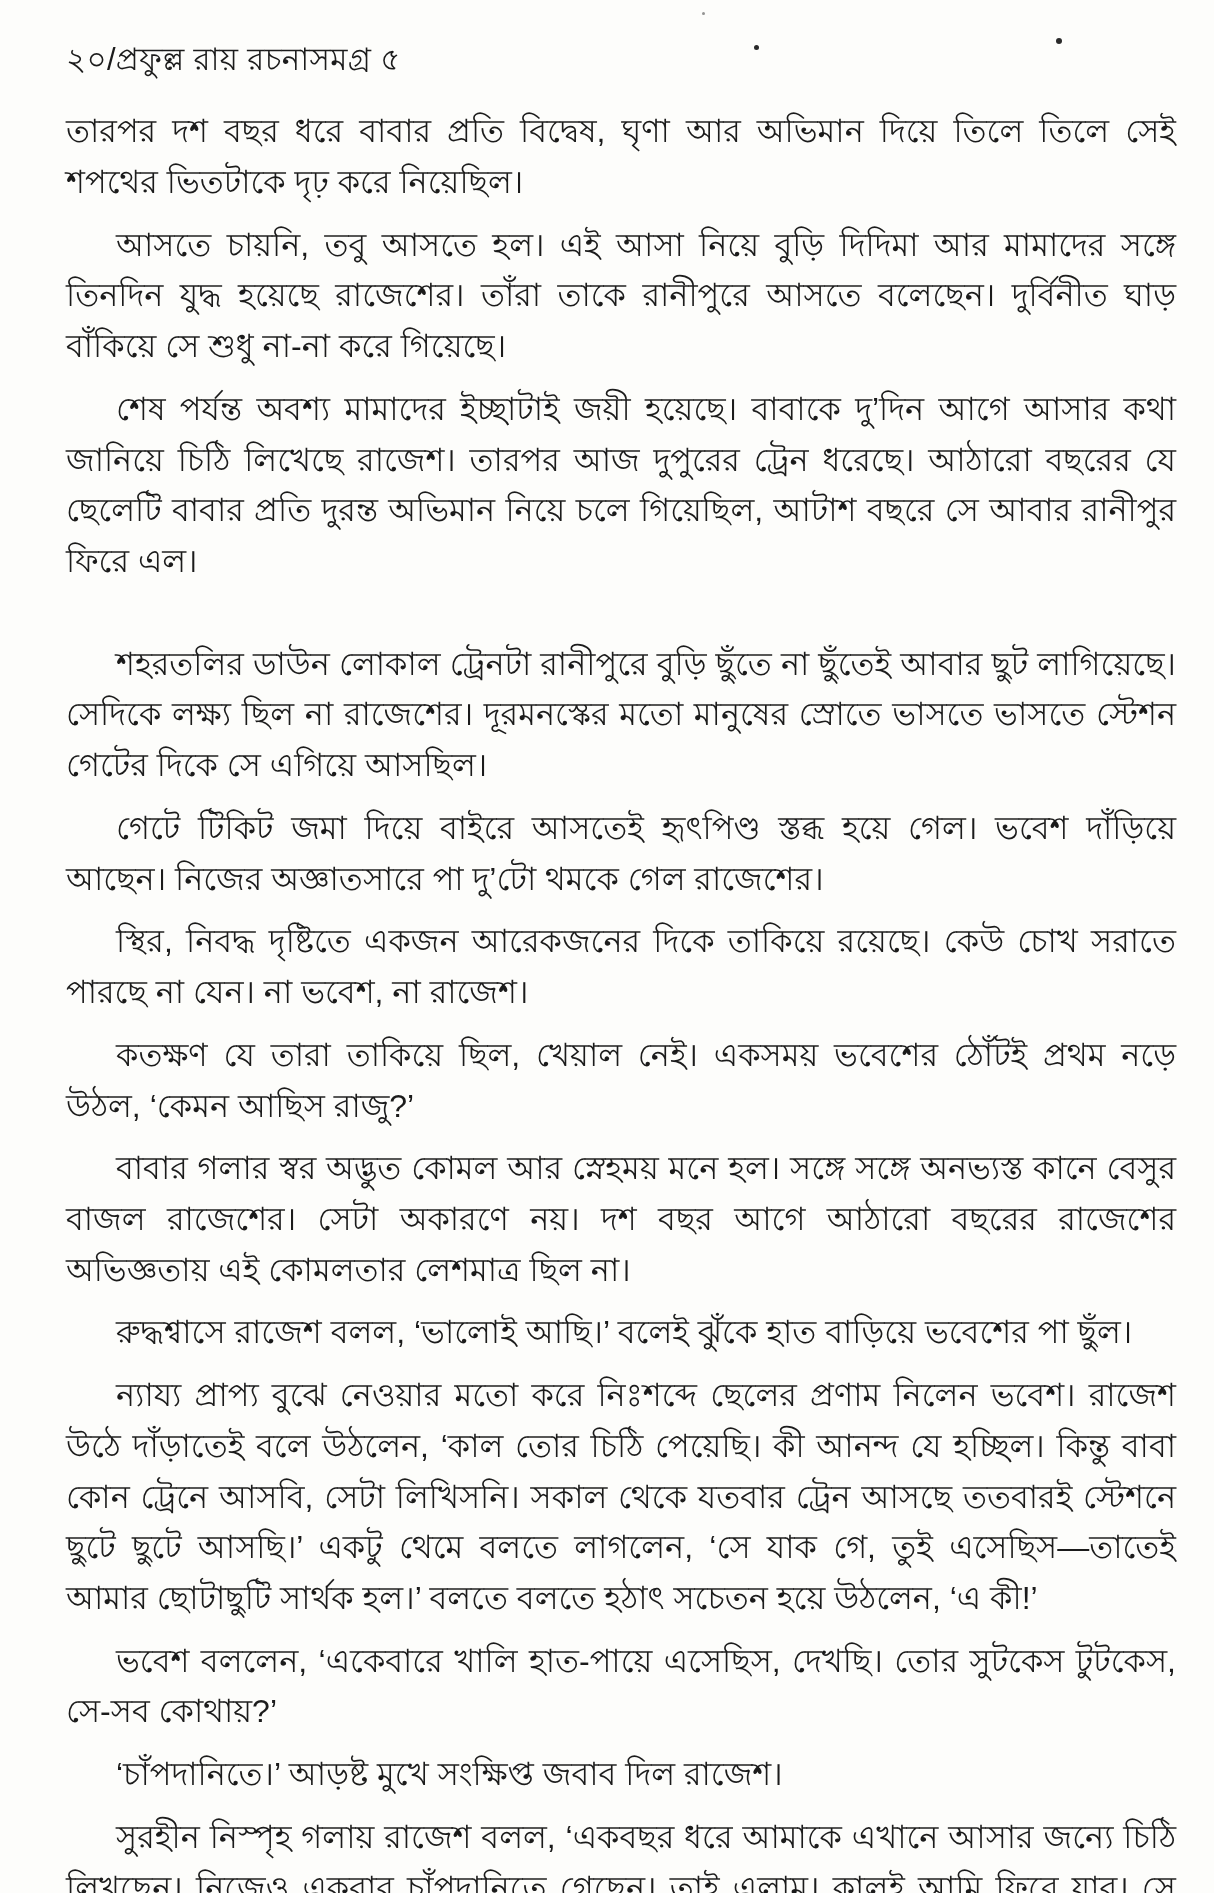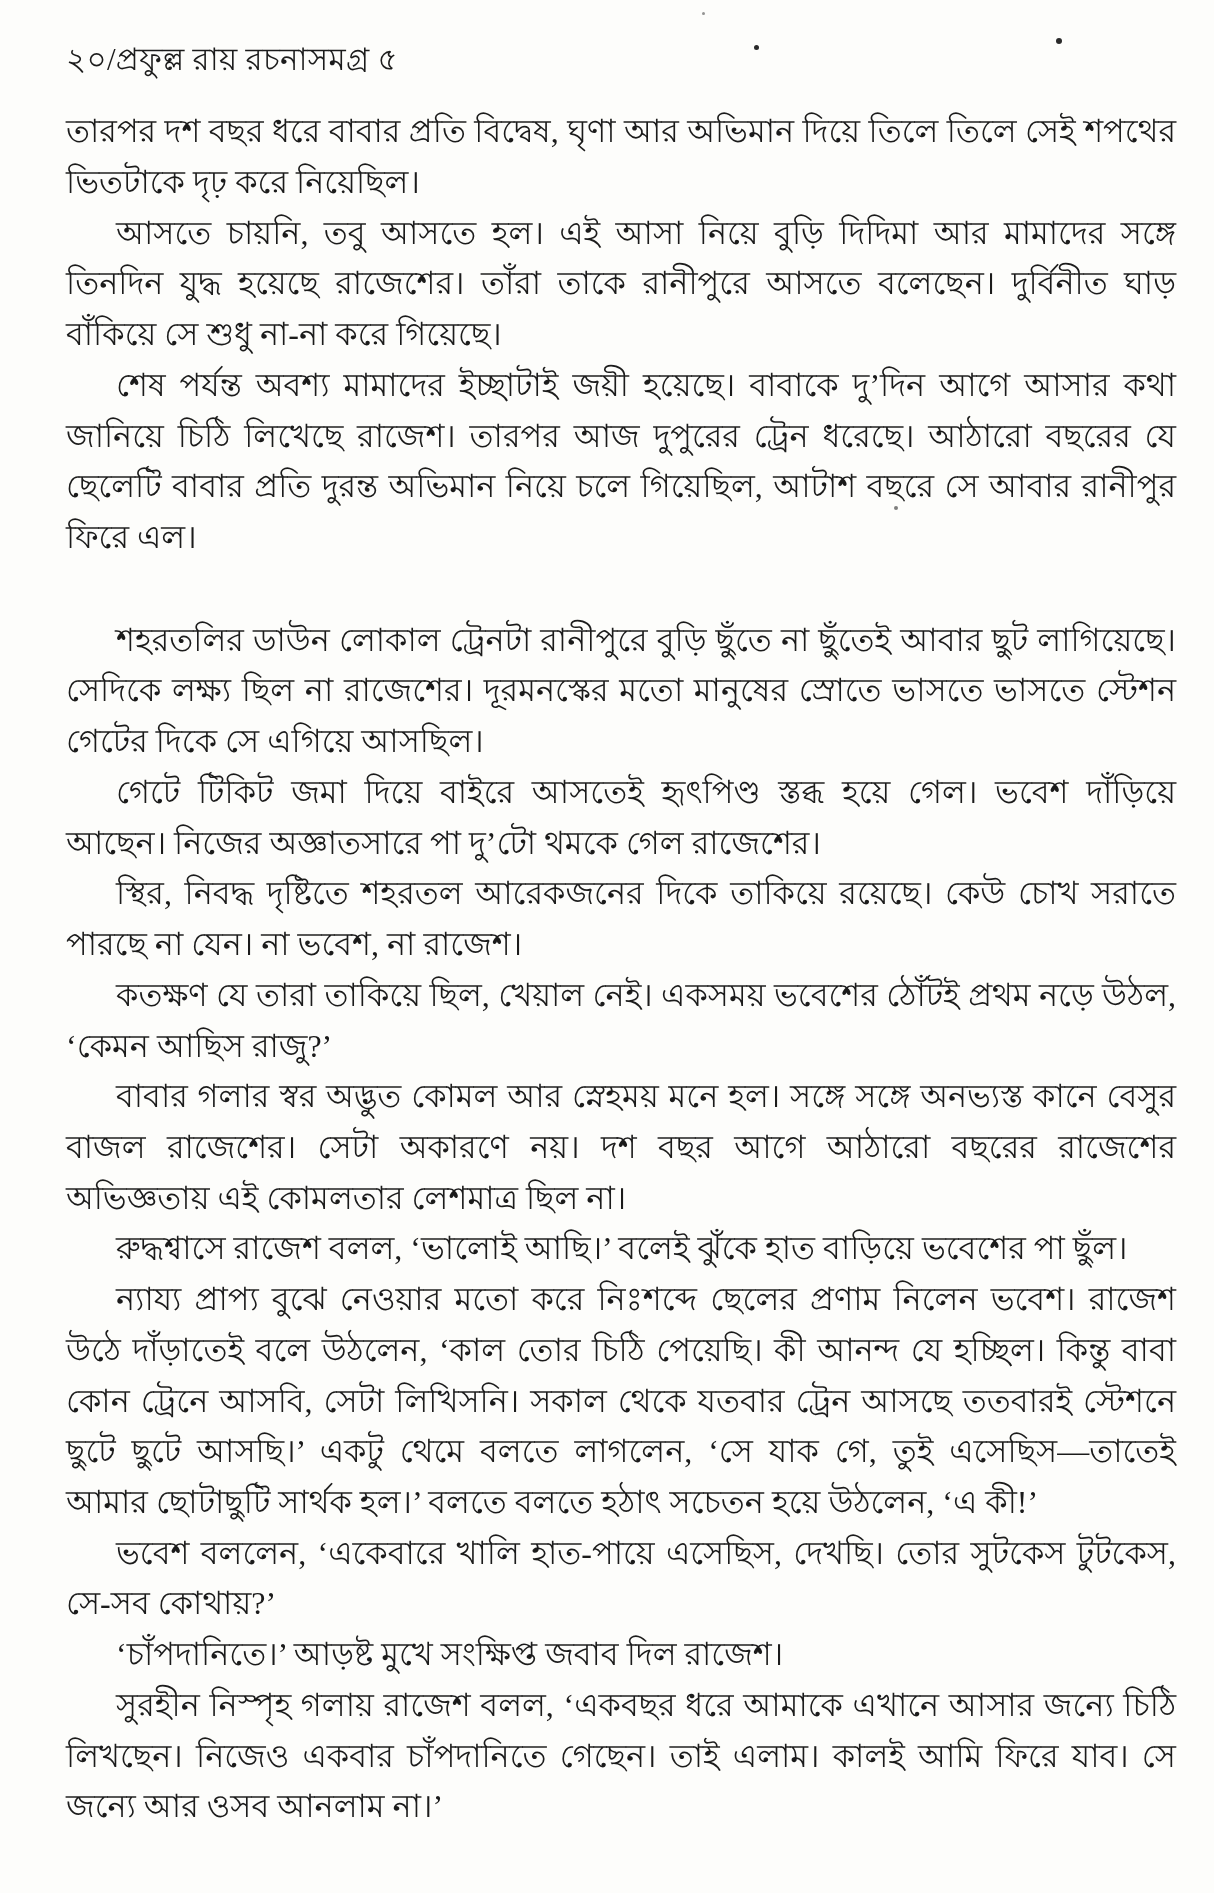--- a/index.html
+++ b/index.html
@@ -7,21 +7,21 @@
     padding: 0;
     background: #ffffff;
   }
   .page {
     position: relative;
     width: 1214px;
     height: 1893px;
     margin: 0 auto;
     background: #fdfdfb;
     color: #1b1b1b;
-    font-family: Liberation Serif, serif;
+    font-family: Liberation Sans, sans-serif;
     box-sizing: border-box;
     padding: 40px 38px 0 66px;
     overflow: hidden;
   }
   .running-head {
     font-size: 31px;
     line-height: 1.3;
     margin: 0 0 26px 0;
     letter-spacing: 0.3px;
     white-space: nowrap;
@@ -30,20 +30,21 @@
     font-size: 32px;
     line-height: 1.585;
     text-align: justify;
   }
   .body-text p {
     margin: 0;
     padding: 0;
   }
   .body-text p.indent {
     text-indent: 50px;
+    margin-top: 12px;
   }
   .body-text p.section-start {
     margin-top: 52px;
   }
   .speck {
     position: absolute;
     background: #2a2a2a;
     border-radius: 50%;
   }
   .speck.s1 { left: 1056px; top: 38px; width: 6px; height: 6px; }
@@ -61,21 +62,21 @@
   <span class="speck s4"></span>
 
   <div class="running-head">২০/প্রফুল্ল রায় রচনাসমগ্র ৫</div>
 
   <div class="body-text">
     <p>তারপর দশ বছর ধরে বাবার প্রতি বিদ্বেষ, ঘৃণা আর অভিমান দিয়ে তিলে তিলে সেই শপথের ভিতটাকে দৃঢ় করে নিয়েছিল।</p>
     <p class="indent">আসতে চায়নি, তবু আসতে হল। এই আসা নিয়ে বুড়ি দিদিমা আর মামাদের সঙ্গে তিনদিন যুদ্ধ হয়েছে রাজেশের। তাঁরা তাকে রানীপুরে আসতে বলেছেন। দুর্বিনীত ঘাড় বাঁকিয়ে সে শুধু না-না করে গিয়েছে।</p>
     <p class="indent">শেষ পর্যন্ত অবশ্য মামাদের ইচ্ছাটাই জয়ী হয়েছে। বাবাকে দু’দিন আগে আসার কথা জানিয়ে চিঠি লিখেছে রাজেশ। তারপর আজ দুপুরের ট্রেন ধরেছে। আঠারো বছরের যে ছেলেটি বাবার প্রতি দুরন্ত অভিমান নিয়ে চলে গিয়েছিল, আটাশ বছরে সে আবার রানীপুর ফিরে এল।</p>
     <p class="indent section-start">শহরতলির ডাউন লোকাল ট্রেনটা রানীপুরে বুড়ি ছুঁতে না ছুঁতেই আবার ছুট লাগিয়েছে। সেদিকে লক্ষ্য ছিল না রাজেশের। দূরমনস্কের মতো মানুষের স্রোতে ভাসতে ভাসতে স্টেশন গেটের দিকে সে এগিয়ে আসছিল।</p>
     <p class="indent">গেটে টিকিট জমা দিয়ে বাইরে আসতেই হৃৎপিণ্ড স্তব্ধ হয়ে গেল। ভবেশ দাঁড়িয়ে আছেন। নিজের অজ্ঞাতসারে পা দু’টো থমকে গেল রাজেশের।</p>
-    <p class="indent">স্থির, নিবদ্ধ দৃষ্টিতে শহরতল আরেকজনের দিকে তাকিয়ে রয়েছে। কেউ চোখ সরাতে পারছে না যেন। না ভবেশ, না রাজেশ।</p>
+    <p class="indent">স্থির, নিবদ্ধ দৃষ্টিতে একজন আরেকজনের দিকে তাকিয়ে রয়েছে। কেউ চোখ সরাতে পারছে না যেন। না ভবেশ, না রাজেশ।</p>
     <p class="indent">কতক্ষণ যে তারা তাকিয়ে ছিল, খেয়াল নেই। একসময় ভবেশের ঠোঁটই প্রথম নড়ে উঠল, ‘কেমন আছিস রাজু?’</p>
     <p class="indent">বাবার গলার স্বর অদ্ভুত কোমল আর স্নেহময় মনে হল। সঙ্গে সঙ্গে অনভ্যস্ত কানে বেসুর বাজল রাজেশের। সেটা অকারণে নয়। দশ বছর আগে আঠারো বছরের রাজেশের অভিজ্ঞতায় এই কোমলতার লেশমাত্র ছিল না।</p>
     <p class="indent">রুদ্ধশ্বাসে রাজেশ বলল, ‘ভালোই আছি।’ বলেই ঝুঁকে হাত বাড়িয়ে ভবেশের পা ছুঁল।</p>
     <p class="indent">ন্যায্য প্রাপ্য বুঝে নেওয়ার মতো করে নিঃশব্দে ছেলের প্রণাম নিলেন ভবেশ। রাজেশ উঠে দাঁড়াতেই বলে উঠলেন, ‘কাল তোর চিঠি পেয়েছি। কী আনন্দ যে হচ্ছিল। কিন্তু বাবা কোন ট্রেনে আসবি, সেটা লিখিসনি। সকাল থেকে যতবার ট্রেন আসছে ততবারই স্টেশনে ছুটে ছুটে আসছি।’ একটু থেমে বলতে লাগলেন, ‘সে যাক গে, তুই এসেছিস—তাতেই আমার ছোটাছুটি সার্থক হল।’ বলতে বলতে হঠাৎ সচেতন হয়ে উঠলেন, ‘এ কী!’</p>
     <p class="indent">ভবেশ বললেন, ‘একেবারে খালি হাত-পায়ে এসেছিস, দেখছি। তোর সুটকেস টুটকেস, সে-সব কোথায়?’</p>
     <p class="indent">‘চাঁপদানিতে।’ আড়ষ্ট মুখে সংক্ষিপ্ত জবাব দিল রাজেশ।</p>
     <p class="indent">সুরহীন নিস্পৃহ গলায় রাজেশ বলল, ‘একবছর ধরে আমাকে এখানে আসার জন্যে চিঠি লিখছেন। নিজেও একবার চাঁপদানিতে গেছেন। তাই এলাম। কালই আমি ফিরে যাব। সে জন্যে আর ওসব আনলাম না।’</p>
 
   </div>
 </div>

